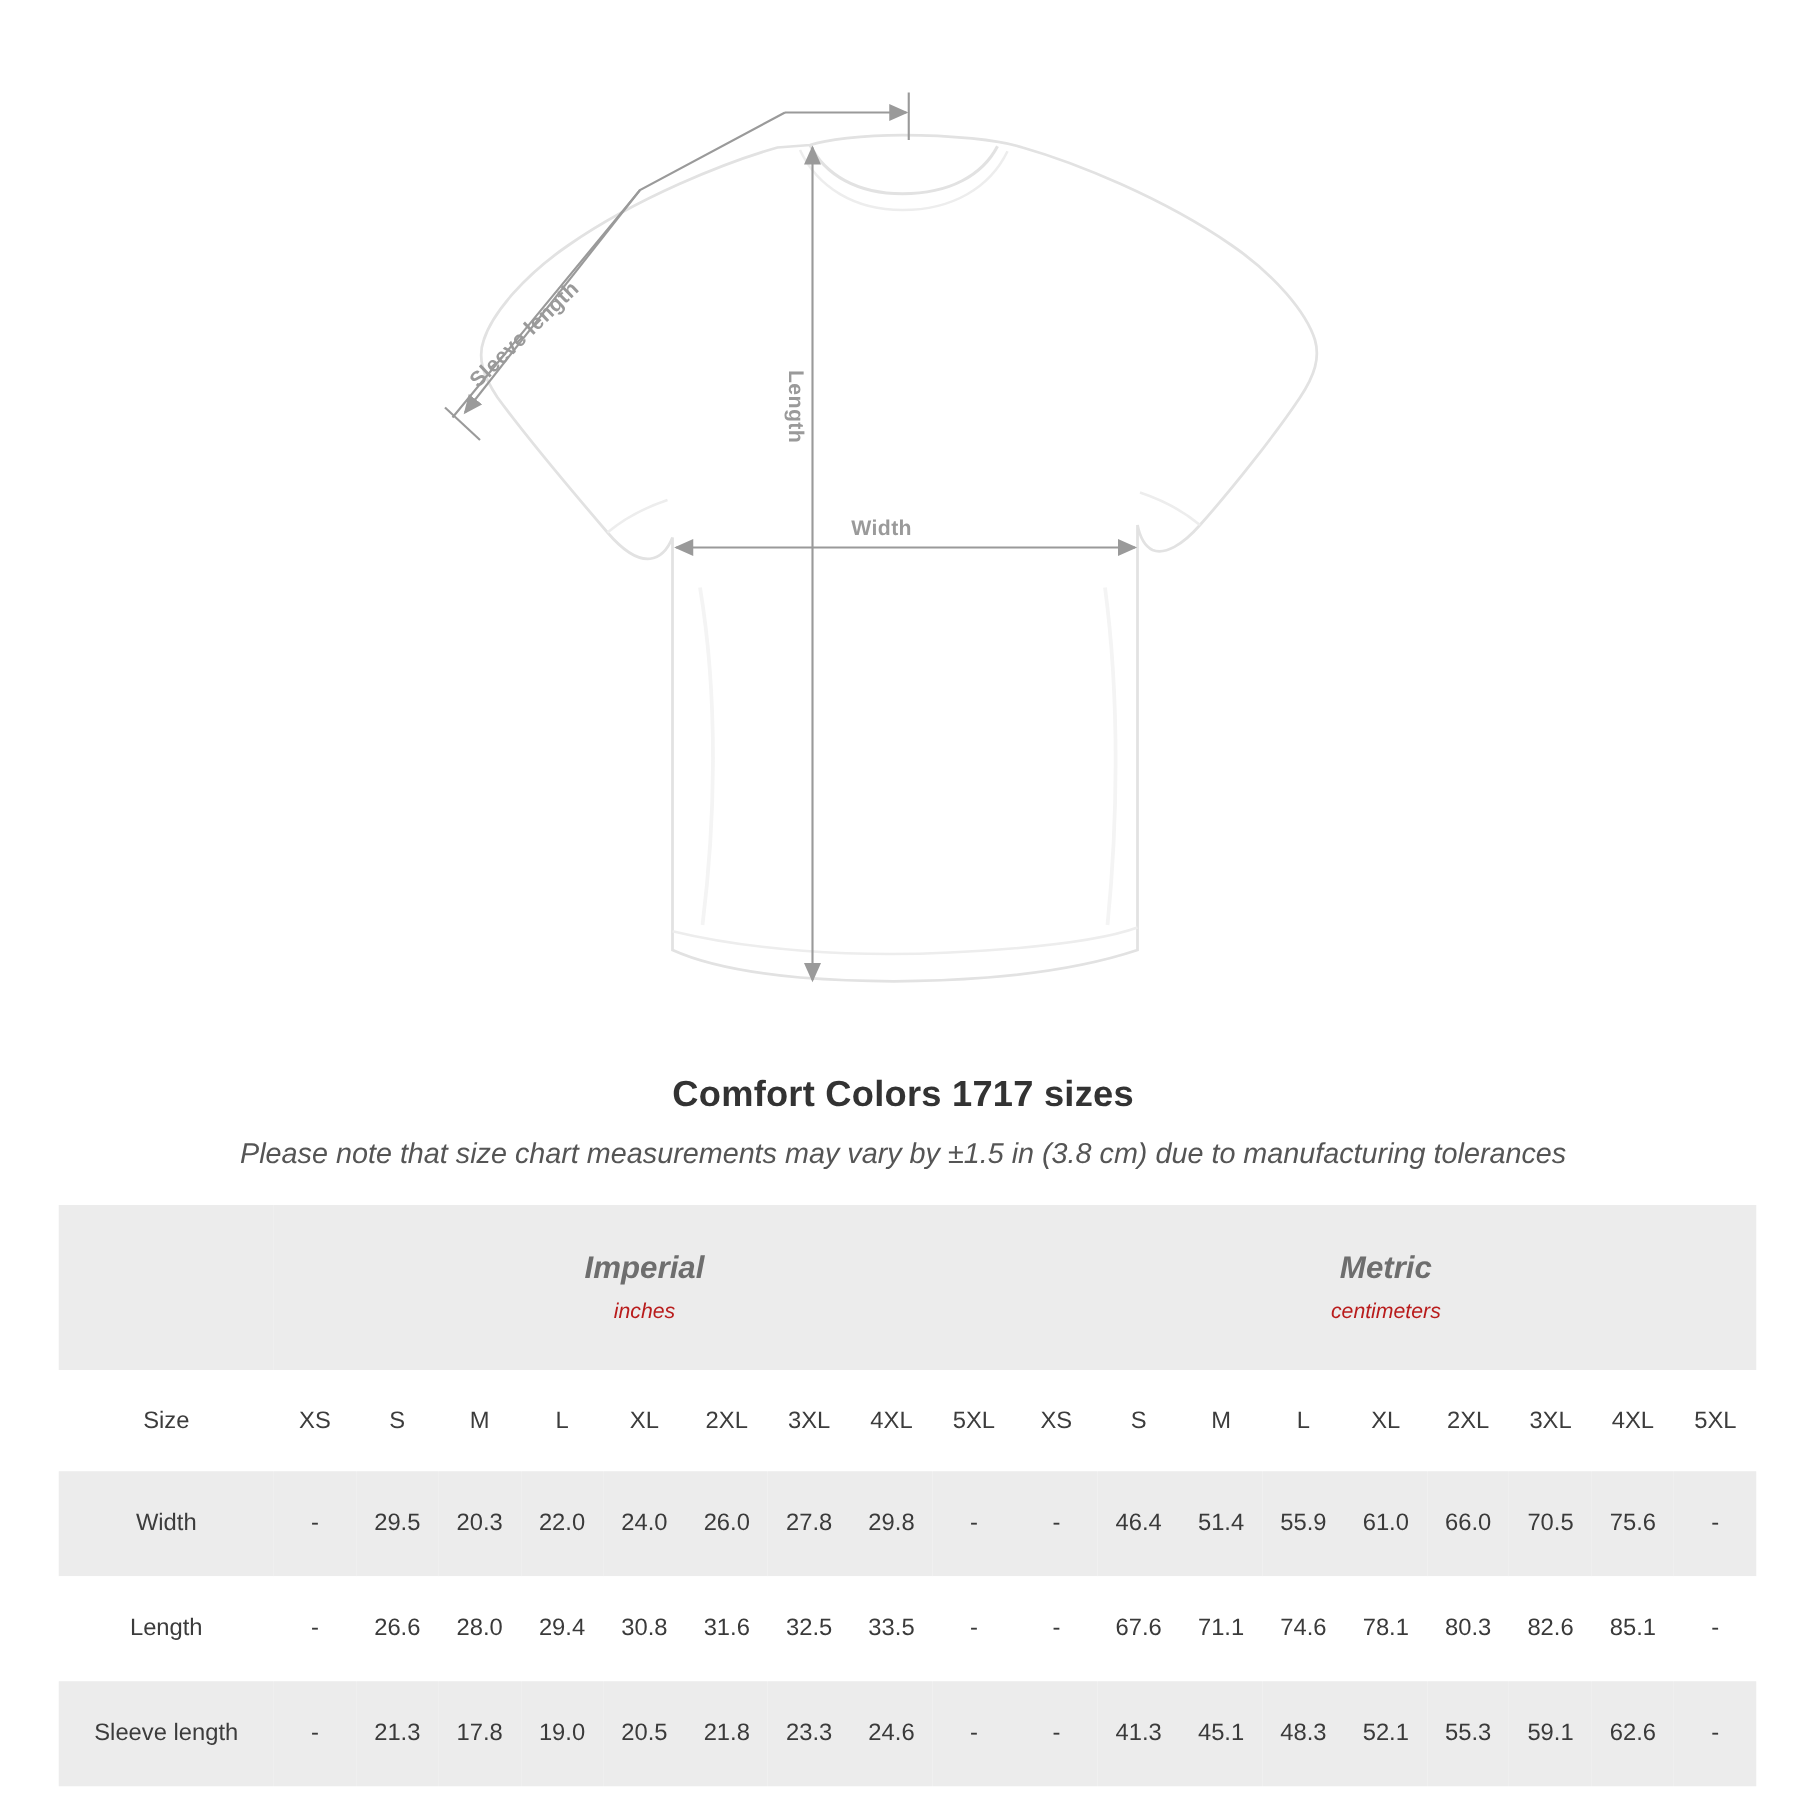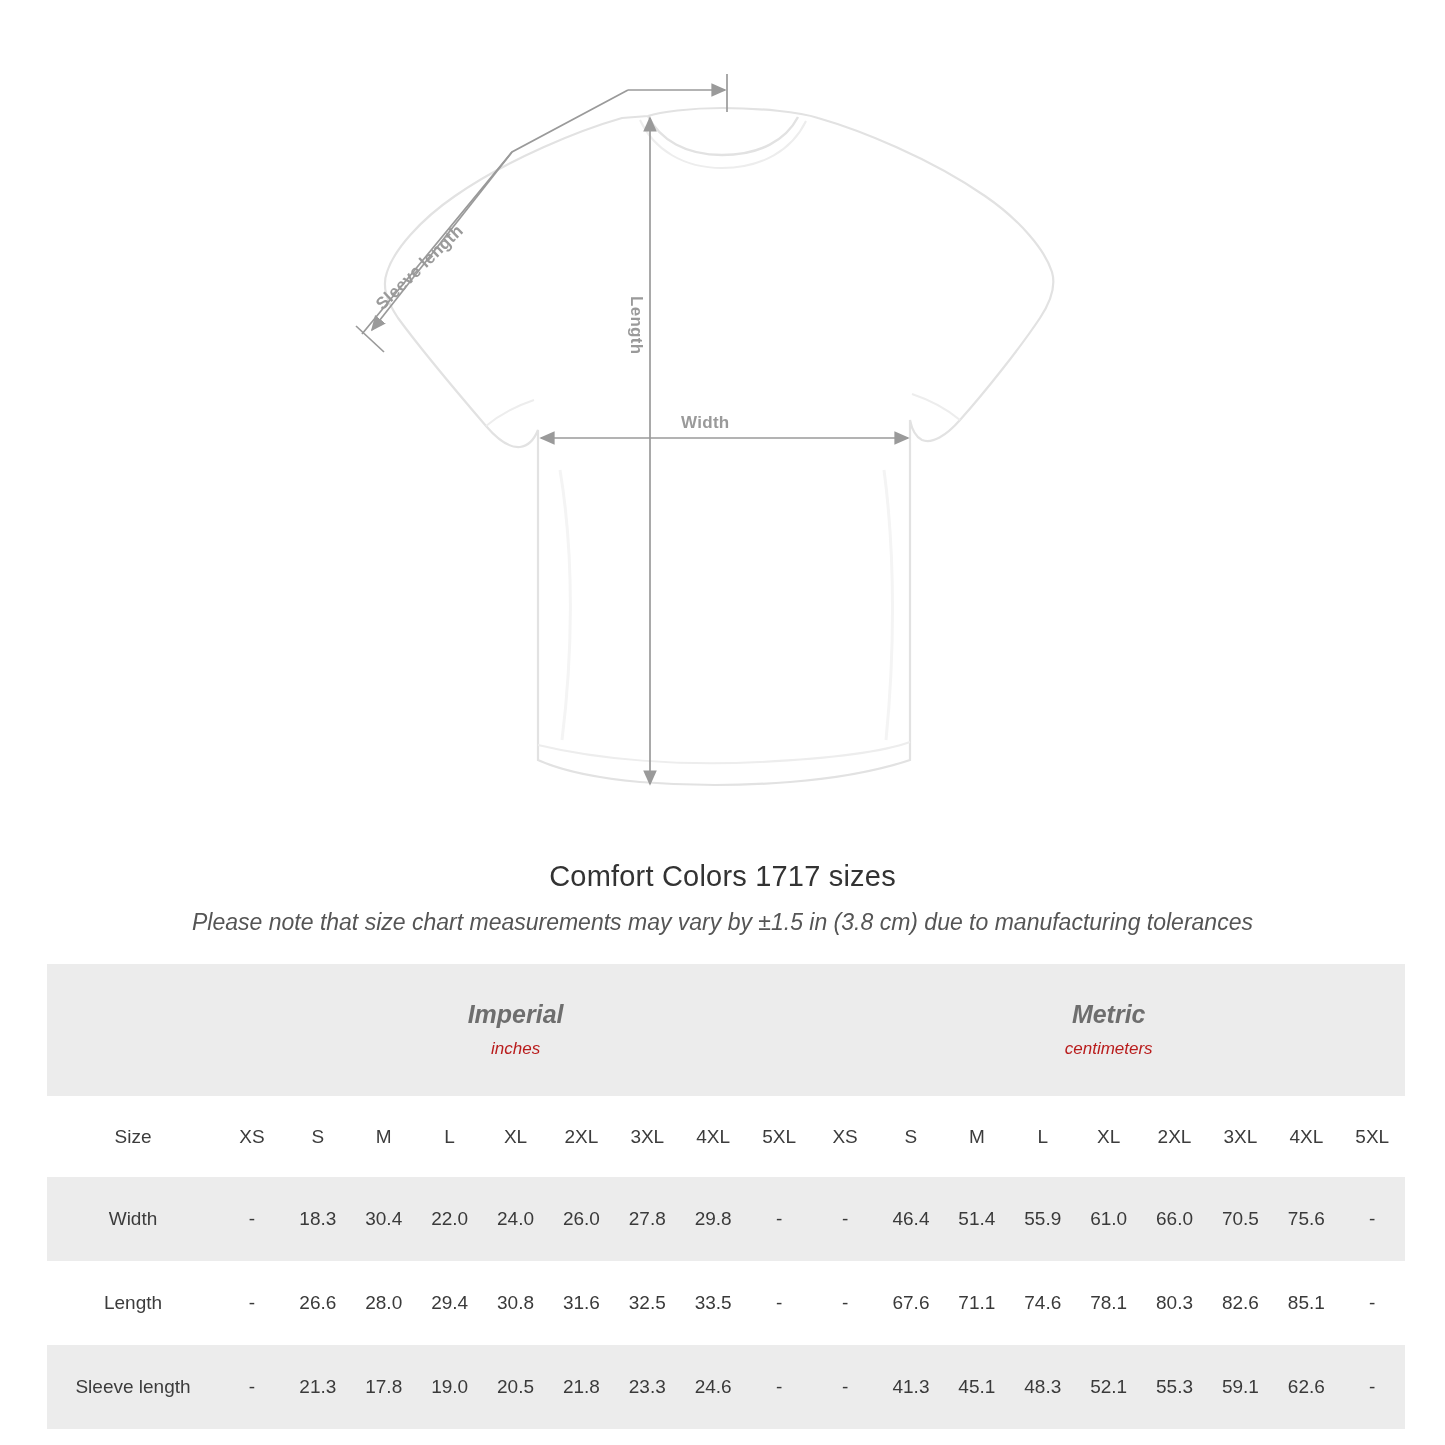--- a/index.html
+++ b/index.html
@@ -56,21 +56,21 @@
     transform-origin: left top;
   }
 
   
   .title-block {
     text-align: center;
     margin-top: 18px;
   }
   .chart-title {
     font-size: 29px;
-    font-weight: normal;
+    font-weight: bold;
     color: #333333;
     letter-spacing: 0.2px;
     margin-top: 30px;
   }
   .chart-note {
     margin-top: 16px;
     font-size: 23px;
     font-style: italic;
     color: #555555;
   }
@@ -272,22 +272,22 @@
           <td>XL</td>
           <td>2XL</td>
           <td>3XL</td>
           <td>4XL</td>
           <td>5XL</td>
         </tr>
 
         <tr class="data-row shade">
           <td class="rowlabel">Width</td>
           <td>-</td>
-          <td>18.3</td>
-          <td>30.4</td>
+          <td>29.5</td>
+          <td>20.3</td>
           <td>22.0</td>
           <td>24.0</td>
           <td>26.0</td>
           <td>27.8</td>
           <td>29.8</td>
           <td>-</td>
           <td>-</td>
           <td>46.4</td>
           <td>51.4</td>
           <td>55.9</td>

